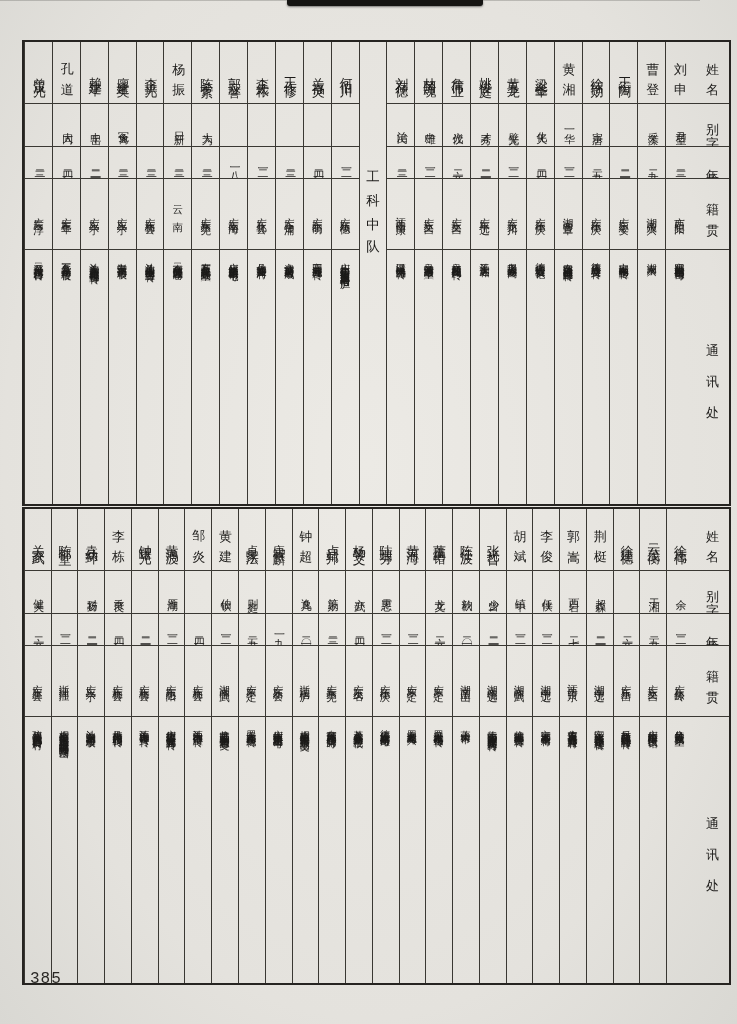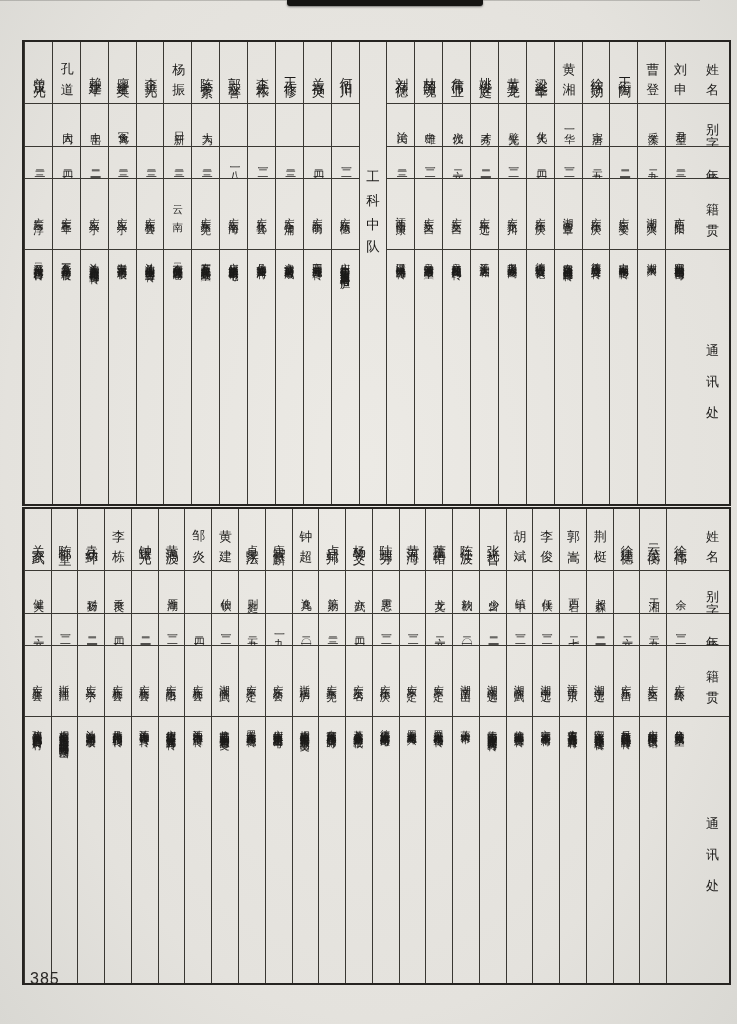--- a/index.html
+++ b/index.html
@@ -28,21 +28,21 @@
          line-height:13px;padding-right:7px;letter-spacing:.08em;}
   .spread2{letter-spacing:1.6em;}
   .header-col .cell{line-height:33px;font-size:13px;}
   .h-name{letter-spacing:1.5em;}
   .h-zi{letter-spacing:.9em;font-size:12.5px;}
   .h-age{letter-spacing:.25em;font-size:12.5px;}
   .h-place{letter-spacing:1.6em;}
   .h-addr{flex:1 1 auto;letter-spacing:2.4em;text-align:center;padding-right:0;line-height:33px;}
   .label-col .unit-label{writing-mode:vertical-rl;text-orientation:upright;height:100%;
          font-size:13.5px;letter-spacing:1.7em;padding-top:118px;line-height:27px;box-sizing:border-box;}
-  #page-number{position:absolute;left:30px;top:970px;font-family:Liberation Sans, sans-serif;
+  #page-number{position:absolute;left:30px;top:970px;font-family:Liberation Mono, monospace;
          font-size:16px;color:#2a2825;letter-spacing:1px;}
 </style>
 </head>
 <body>
 
 <div id="page">
 
   <div class="artifact" id="smudge-top"></div>
   <div id="streak-top"></div>
 

